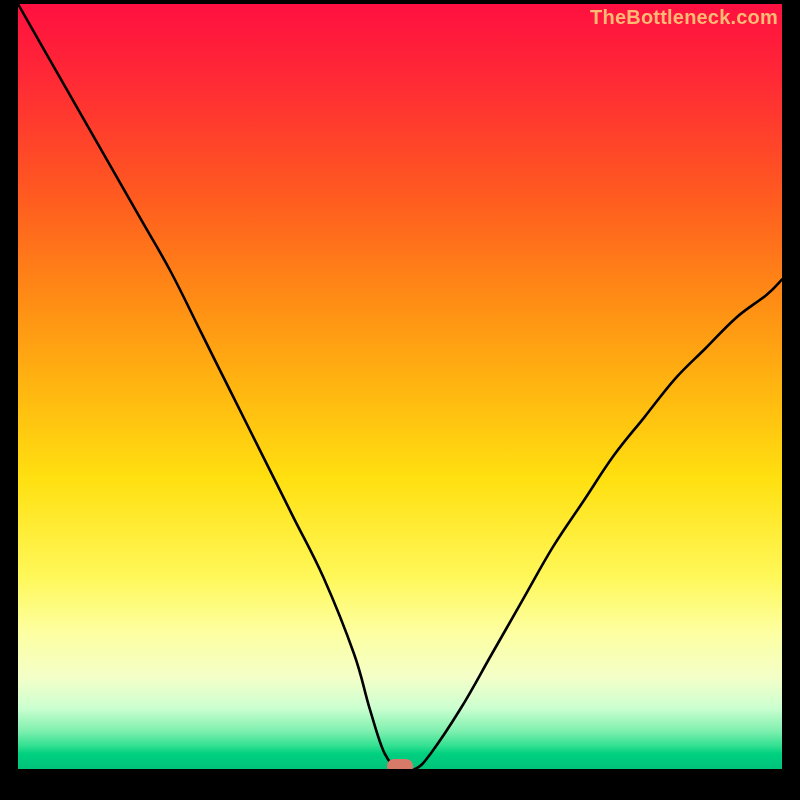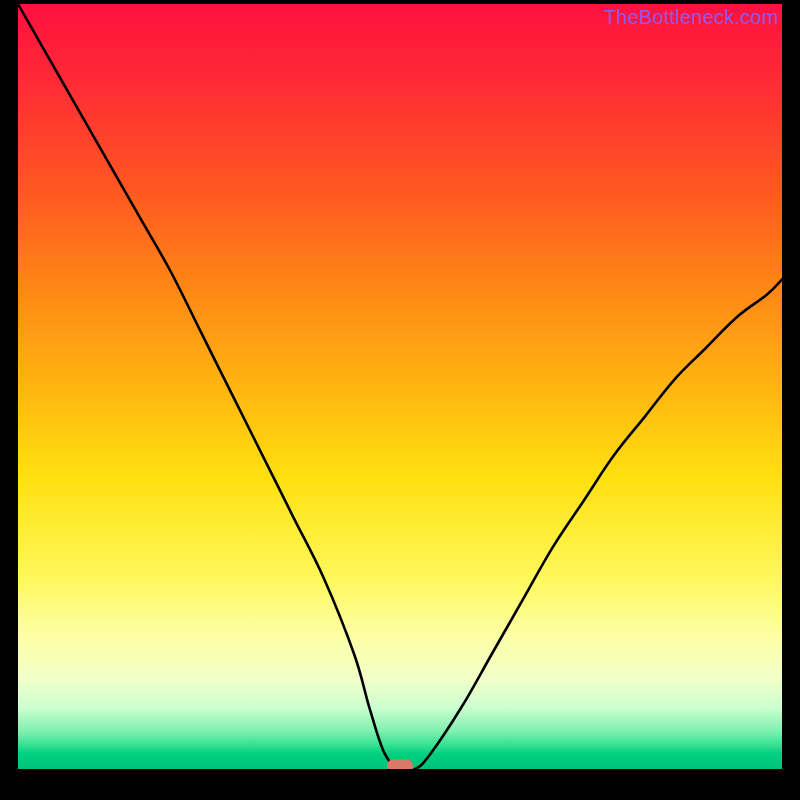--- a/index.html
+++ b/index.html
@@ -43,23 +43,23 @@
       #00d080 98%,
       #00c37a 100%
     );
   }
   .watermark {
     position: absolute;
     top: 6px;
     right: 22px;
     font-family: Arial, Helvetica, sans-serif;
     font-size: 20px;
-    font-weight: 400;
+    font-weight: 700;
     letter-spacing: 0.2px;
-    color: #8b5cf6;
+    color: #fdba74;
     user-select: none;
   }
   .marker {
     position: absolute;
     width: 26px;
     height: 14px;
     border-radius: 7px;
     background: #d87a6a;
   }
   svg.curve {

